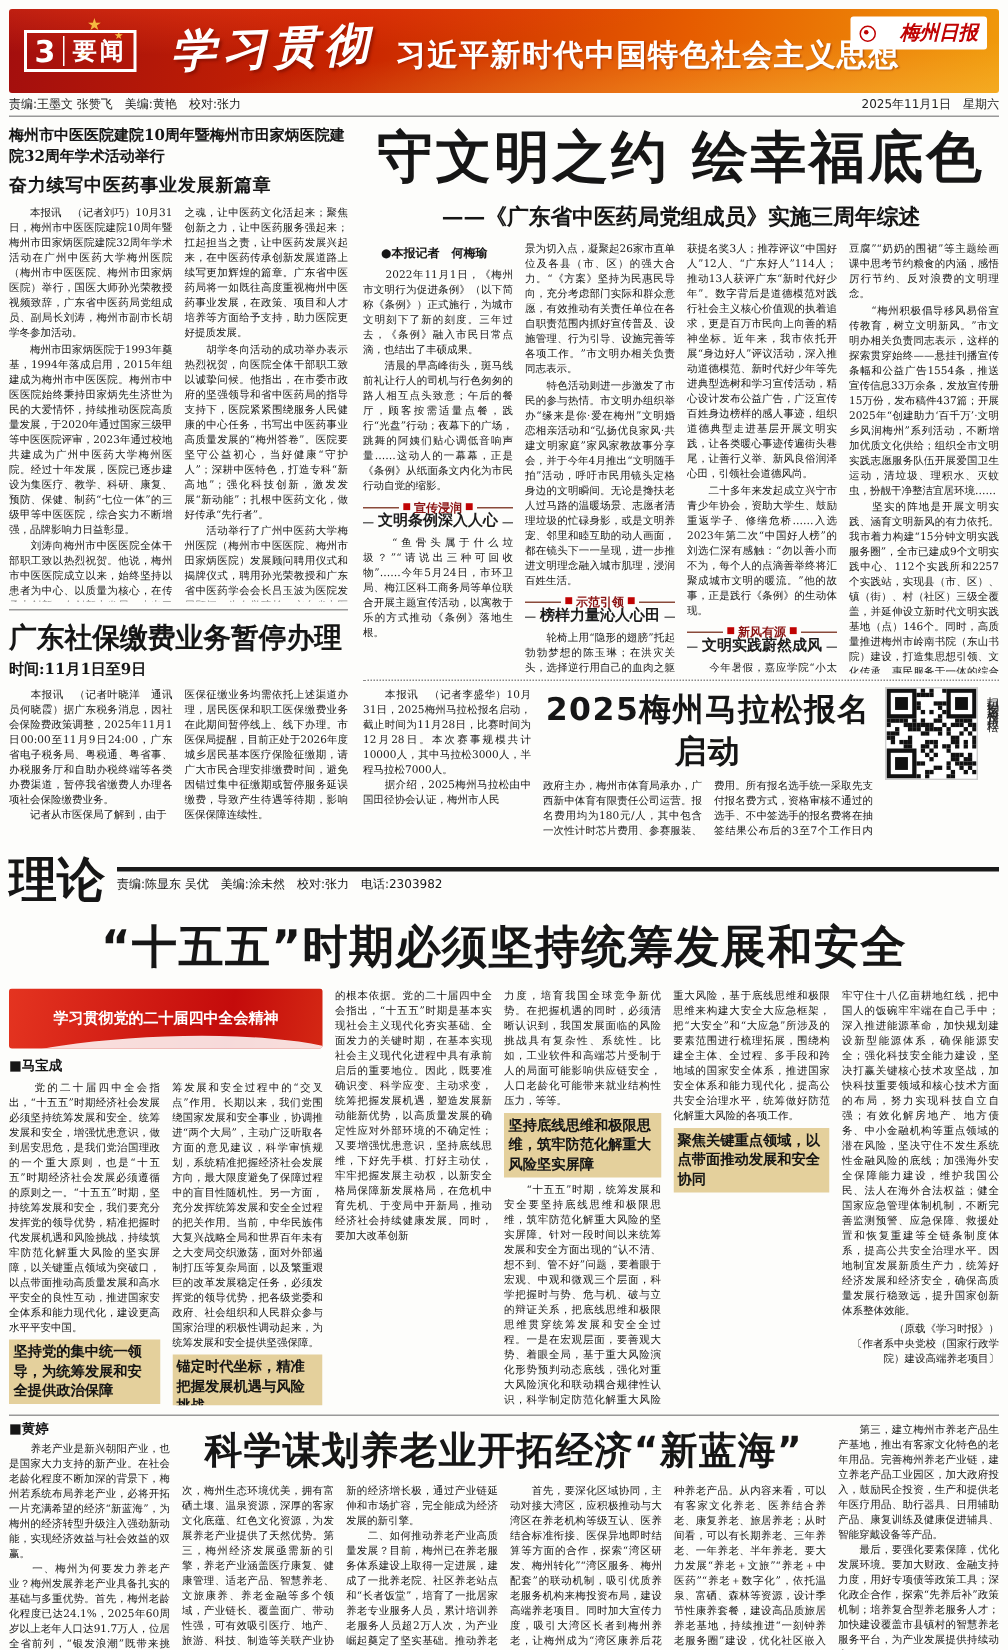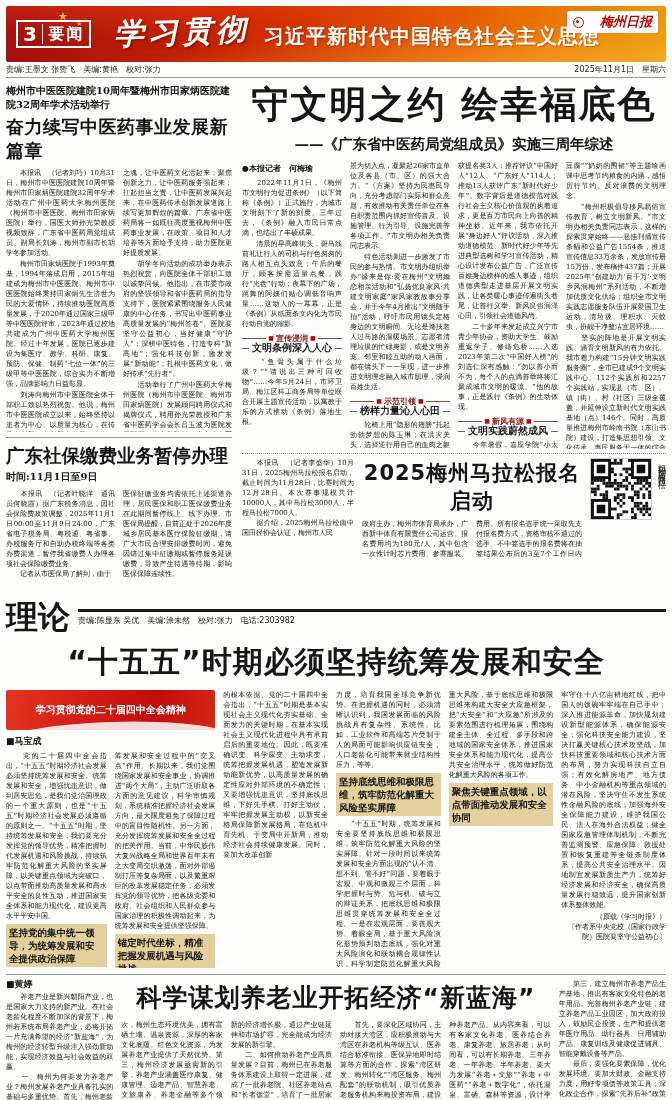--- a/index.html
+++ b/index.html
@@ -60,33 +60,33 @@
   
   .hlh{background:#e4d09c;font-weight:900;font-size:9.5px;line-height:13px;padding:2px 3px;
       margin:3px 0;color:#141414;font-family:"DejaVu Sans","Liberation Sans",sans-serif;text-align:left;}
 
   
   .top{display:flex;gap:10px;margin-top:4px;}
   .left-col{width:226px;flex:none;}
   .right-col{flex:1;min-width:0;}
 
   .kicker{font-size:10px;line-height:14px;font-weight:700;margin-top:2px;}
-  .h-tcm{font-size:18px;font-weight:900;margin:3px 0 5px;letter-spacing:.5px;
+  .h-tcm{font-size:12px;font-weight:900;margin:3px 0 5px;letter-spacing:.5px;
       font-family:Liberation Serif, serif;}
   .tcm-body{height:264px;}
   .h-ss{font-size:18.5px;font-weight:900;margin:2px 0 2px;
       font-family:"DejaVu Sans","Liberation Sans",sans-serif;}
   .ss-time{font-size:10px;font-weight:700;margin-bottom:5px;}
   .ss-body{height:106px;}
 
   .main-hl{text-align:center;font-size:37px;line-height:42px;font-weight:900;letter-spacing:2px;
       font-family:"DejaVu Sans","Liberation Sans",sans-serif;margin-top:2px;}
   .main-sub{text-align:center;font-size:14.5px;font-weight:700;margin:9px 0 7px;}
   .main-body{height:288px;}
-  .byline{font-size:8px;font-weight:700;margin:2px 0 5px;}
+  .byline{font-size:8px;font-weight:700;margin:2px 12px 5px;}
 
   .marathon{display:flex;gap:8px;height:100px;overflow:hidden;}
   .mar-c1{width:112px;flex:none;font-size:7px;line-height:10px;text-align:justify;overflow:hidden;}
   .mar-mid{flex:1;min-width:0;display:flex;flex-direction:column;}
   .h-mar{text-align:center;font-size:21px;font-weight:900;letter-spacing:1px;margin:1px 0 4px;
       font-family:"DejaVu Sans","Liberation Sans",sans-serif;}
   .mar-cols{flex:1;overflow:hidden;}
   .mar-right{flex:none;display:flex;gap:3px;align-items:flex-start;}
   .qr{width:62px;height:62px;background:#fff;border:1px solid #ccc;}
   .qr-cap{writing-mode:vertical-rl;font-size:8px;letter-spacing:2px;color:#222;height:96px;}
@@ -436,21 +436,21 @@
         <div class="hlh">坚持底线思维和极限思维，筑牢防范化解重大风险坚实屏障</div>
         <div class="bp">　　“十五五”时期，统筹发展和安全要坚持底线思维和极限思维，筑牢防范化解重大风险的坚实屏障。针对一段时间以来统筹发展和安全方面出现的“认不清、想不到、管不好”问题，要着眼于宏观、中观和微观三个层面，科学把握时与势、危与机、破与立的辩证关系，把底线思维和极限思维贯穿统筹发展和安全全过程。一是在宏观层面，要善观大势、着眼全局，基于重大风险演化形势预判动态底线，强化对重大风险演化和联动耦合规律性认识，科学制定防范化解重大风险的动态性规划，切实解决好“想不到”与“认不清”的问题。二是在中观层面，要深化制度改革，健全防范化解重大</div>
       </div>
     <div class="t-col" style="flex:1">
         <div class="bp">重大风险，基于底线思维和极限思维来构建大安全大应急框架，把“大安全”和“大应急”所涉及的要素范围进行梳理拓展，围绕构建全主体、全过程、多手段和跨地域的国家安全体系，推进国家安全体系和能力现代化，提高公共安全治理水平，统筹做好防范化解重大风险的各项工作。</div>
         <div class="hlh">聚焦关键重点领域，以点带面推动发展和安全协同</div>
       </div>
     <div class="t-col" style="flex:1">
         <div class="bp">牢守住十八亿亩耕地红线，把中国人的饭碗牢牢端在自己手中；深入推进能源革命，加快规划建设新型能源体系，确保能源安全；强化科技安全能力建设，坚决打赢关键核心技术攻坚战，加快科技重要领域和核心技术方面的布局，努力实现科技自立自强；有效化解房地产、地方债务、中小金融机构等重点领域的潜在风险，坚决守住不发生系统性金融风险的底线；加强海外安全保障能力建设，维护我国公民、法人在海外合法权益；健全国家应急管理体制机制，不断完善监测预警、应急保障、救援处置和恢复重建等全链条制度体系，提高公共安全治理水平。因地制宜发展新质生产力，统筹好经济发展和经济安全，确保高质量发展行稳致远，提升国家创新体系整体效能。</div>
         <div class="attr">（原载《学习时报》）
-〔作者系中央党校（国家行政学院）医院要坚守公益初心〕</div>
+〔作者系中央党校（国家行政学院）建设高端养老项目〕</div>
       </div>
   </div>
 
   <div class="bottom-wrap">
     <div class="bottom">
       <div class="b-side">
         <div class="b-author">■黄婷</div>
         <div class="prewrap">　　养老产业是新兴朝阳产业，也是国家大力支持的新产业。在社会老龄化程度不断加深的背景下，梅州若系统布局养老产业，必将开拓一片充满希望的经济“新蓝海”，为梅州的经济转型升级注入强劲新动能，实现经济效益与社会效益的双赢。
 　　一、梅州为何要发力养老产业？梅州发展养老产业具备扎实的基础与多重优势。首先，梅州老龄化程度已达24.1%，2025年60周岁以上老年人口达91.7万人，位居全省前列，“银发浪潮”既带来挑战，也催生出庞大的养老市场需求。其</div>
       </div>

